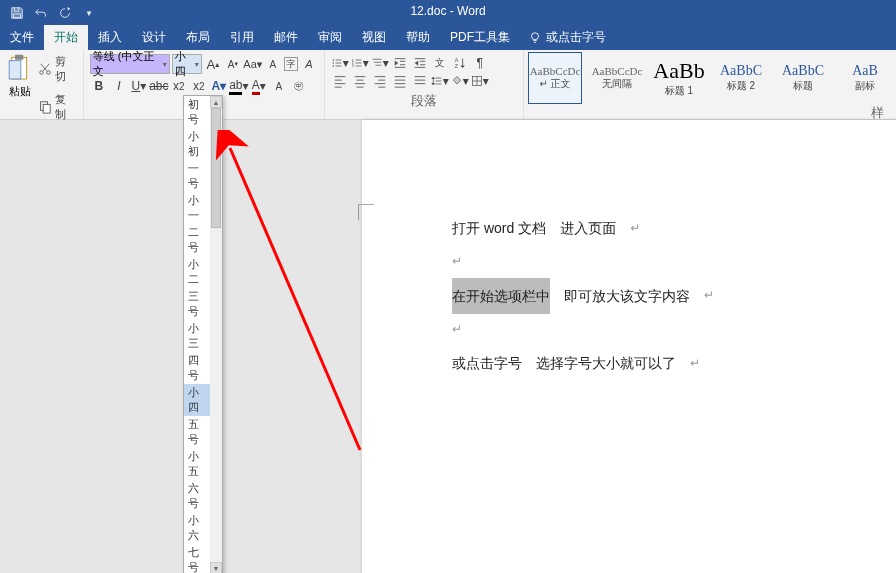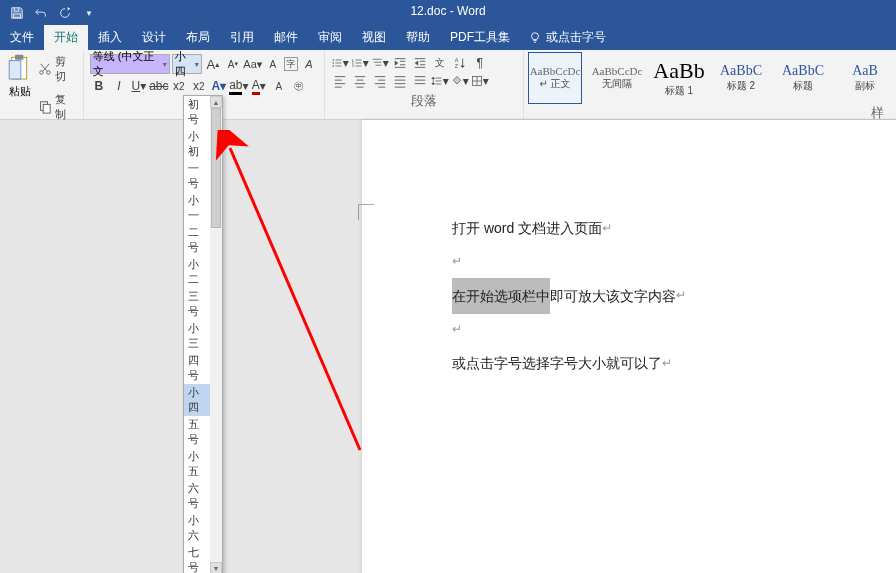--- a/index.html
+++ b/index.html
@@ -51,21 +51,21 @@
   .dd-item{padding:1px 4px;color:#333;cursor:pointer}
   .dd-item.selected{background:#c0d5ef}
   .scrollbar{width:12px;background:#f0f0f0;display:flex;flex-direction:column}
   .sb-btn{height:12px;background:#e0e0e0;border:1px solid #ccc;display:flex;align-items:center;justify-content:center;font-size:7px;color:#666}
   .sb-track{flex:1;position:relative}
   .sb-thumb{position:absolute;left:1px;right:1px;top:0;height:120px;background:#cfcfcf;border:1px solid #b8b8b8}
   
   .doc-bg{position:absolute;left:0;right:0;top:120px;bottom:0;background:#e6e6e6}
   .page{position:absolute;left:362px;top:0;width:540px;height:573px;background:#fff;box-shadow:0 0 4px rgba(0,0,0,.15)}
   .doc-content{padding:90px 60px 0 90px;font-size:14px;color:#222;line-height:2.6}
-  .doc-line{display:flex;align-items:center}
+  .doc-line{display:flex;gap:14px;align-items:center}
   .para-mark{color:#999;font-size:12px}
   .highlight{background:#bcbcbc;padding:0 0px}
   .cursor-corner{position:absolute;left:440px;top:200px;width:16px;height:16px;border-left:1px solid #999;border-top:1px solid #aaa;transform:rotate(0)}
   
   .arrow-svg{position:absolute;left:190px;top:130px;z-index:60;pointer-events:none}
 </style>
 </head>
 <body>
 
 <div class="titlebar">

